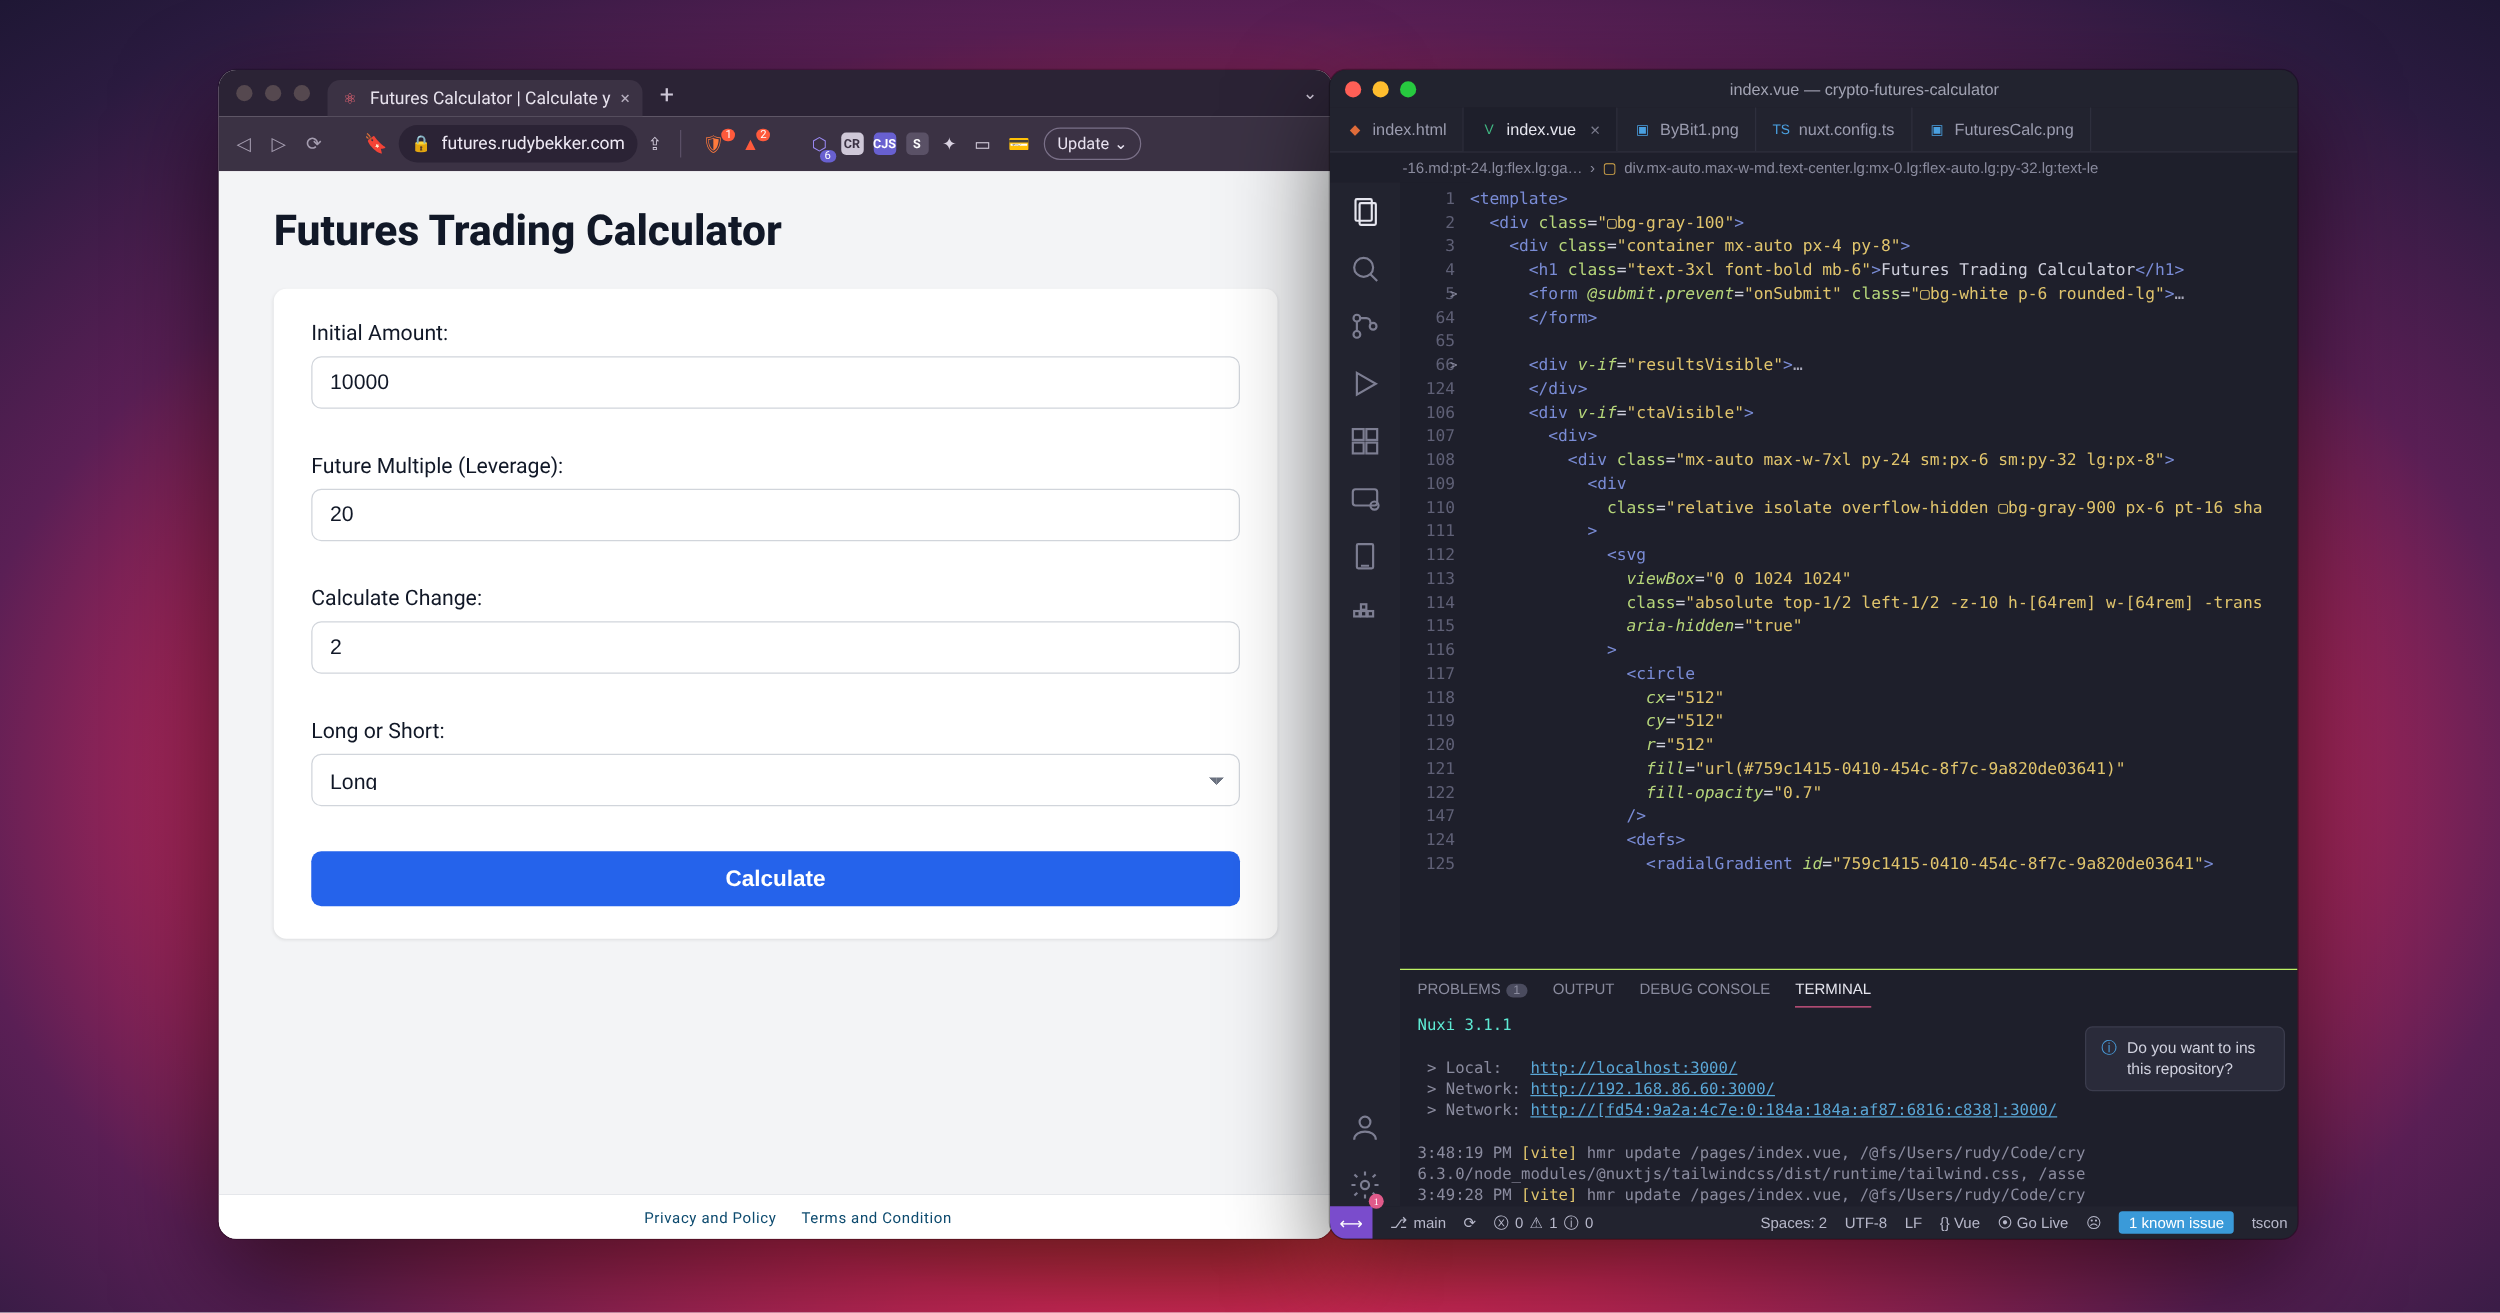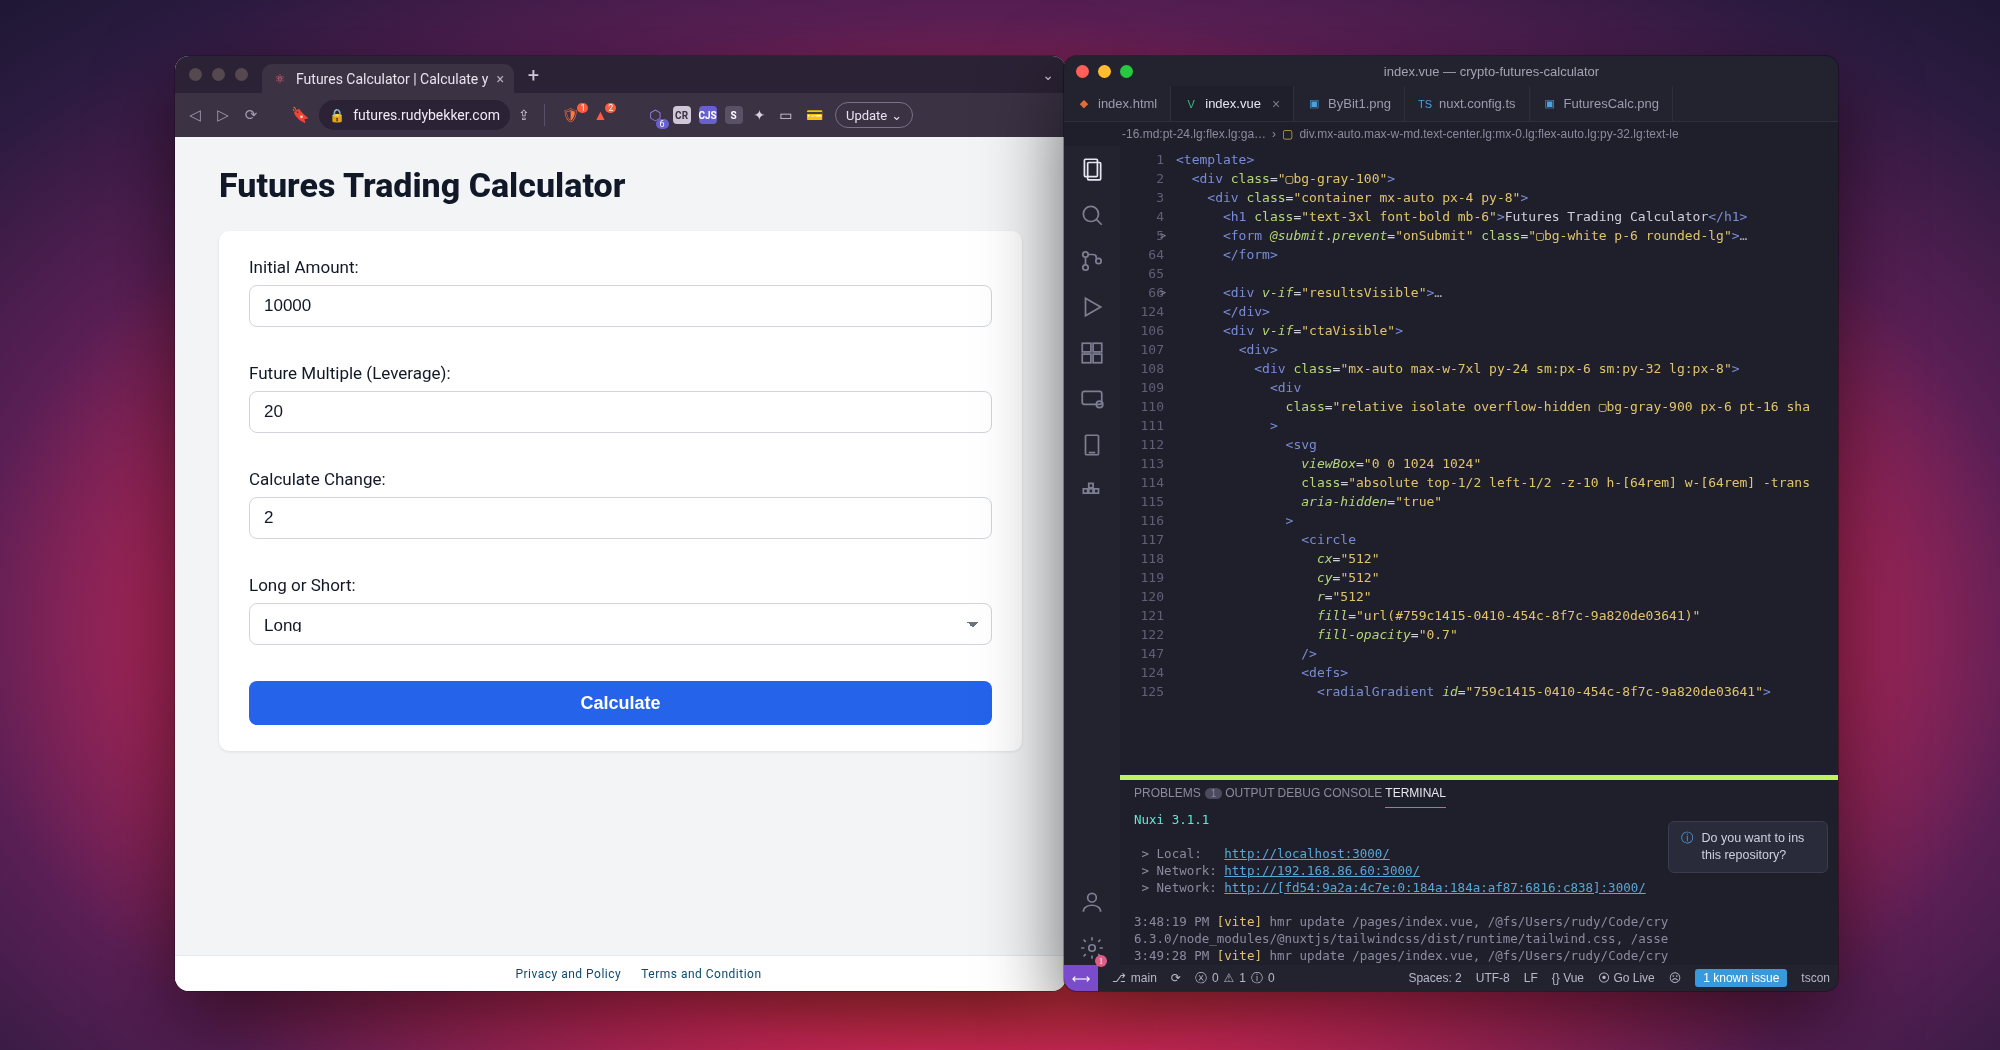--- a/index.html
+++ b/index.html
@@ -136,22 +136,22 @@
   .gutter .ln { height:19px; position:relative; }
   .gutter .fold { position:absolute; right:-2px; color:#8a8b9e; font-size:10px; }
   .code {
     flex:1; padding:4px 0; font-size:13px; line-height:19px;
     white-space:pre; overflow:hidden;
   }
   .code .row { height:19px; }
   .tag{color:#7a8cd6;} .attr{color:#b6d67a;} .str{color:#e0c46c;} .dir{color:#b6d67a;font-style:italic;} .punct{color:#a8a9bb;}
 
   .vs-panels-tabs {
-    height:30px; display:flex; align-items:center; gap:3px; padding:0 14px;
-    font-size:12px; color:#8a8b9e; border-top:5px solid #bef264;
+    height:30px; display:flex; align-items:center; gap:20px; padding:0 14px;
+    font-size:12px; color:#8a8b9e; border-top:1px solid #bef264;
     font-family:-apple-system,sans-serif;
   }
   .vs-panels-tabs .pt { position:relative; }
   .vs-panels-tabs .pt.active { color:#e6e6ef; }
   .vs-panels-tabs .pt.active::after { content:""; position:absolute; left:0;right:0;bottom:-8px;height:1px;background:#e05a8a; }
   .vs-panels-tabs .pcount { background:#4a4b5e; border-radius:8px; padding:0 6px; font-size:10px; margin-left:4px;}
 
   .vs-terminal {
     height:160px; padding:6px 14px; font-size:12.5px; line-height:17px;
     color:#cfd0dd; white-space:pre; overflow:hidden; position:relative;

